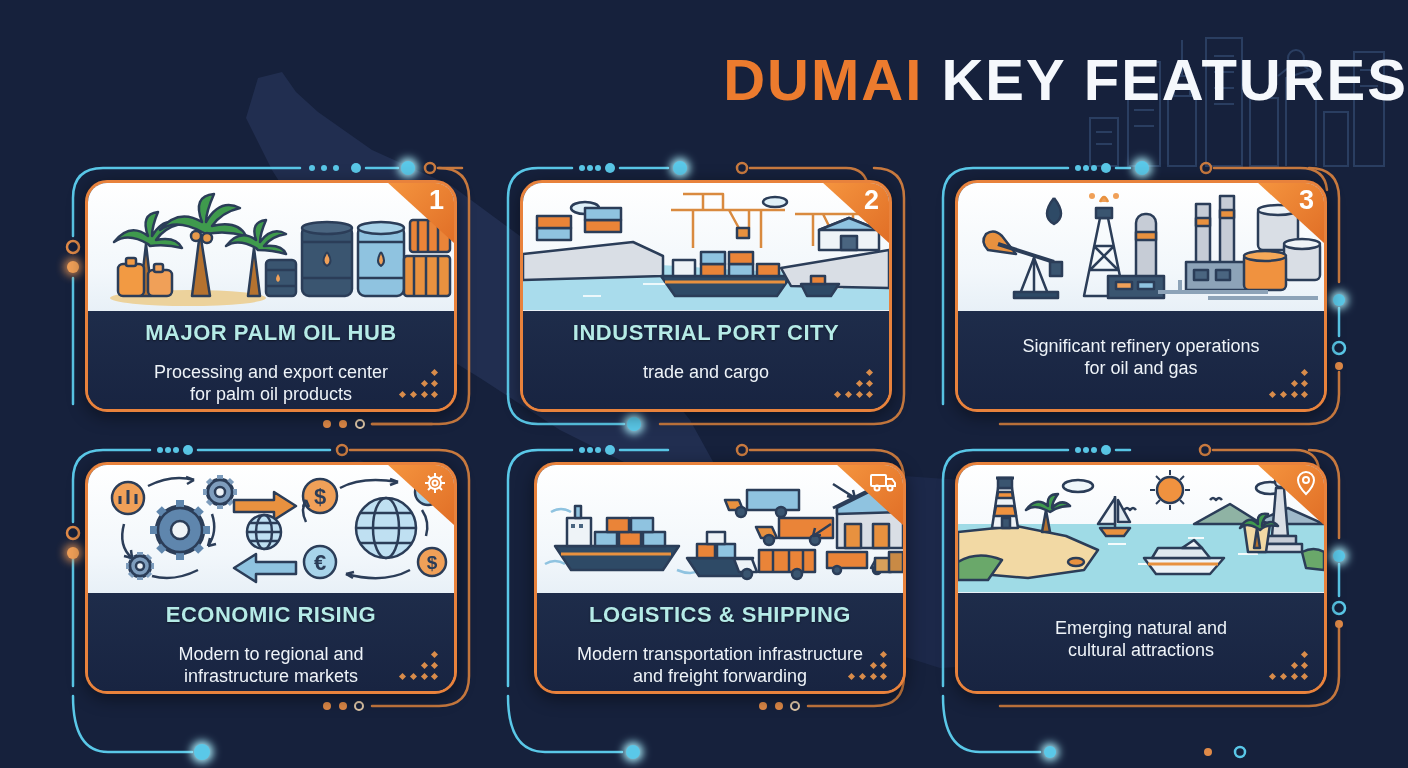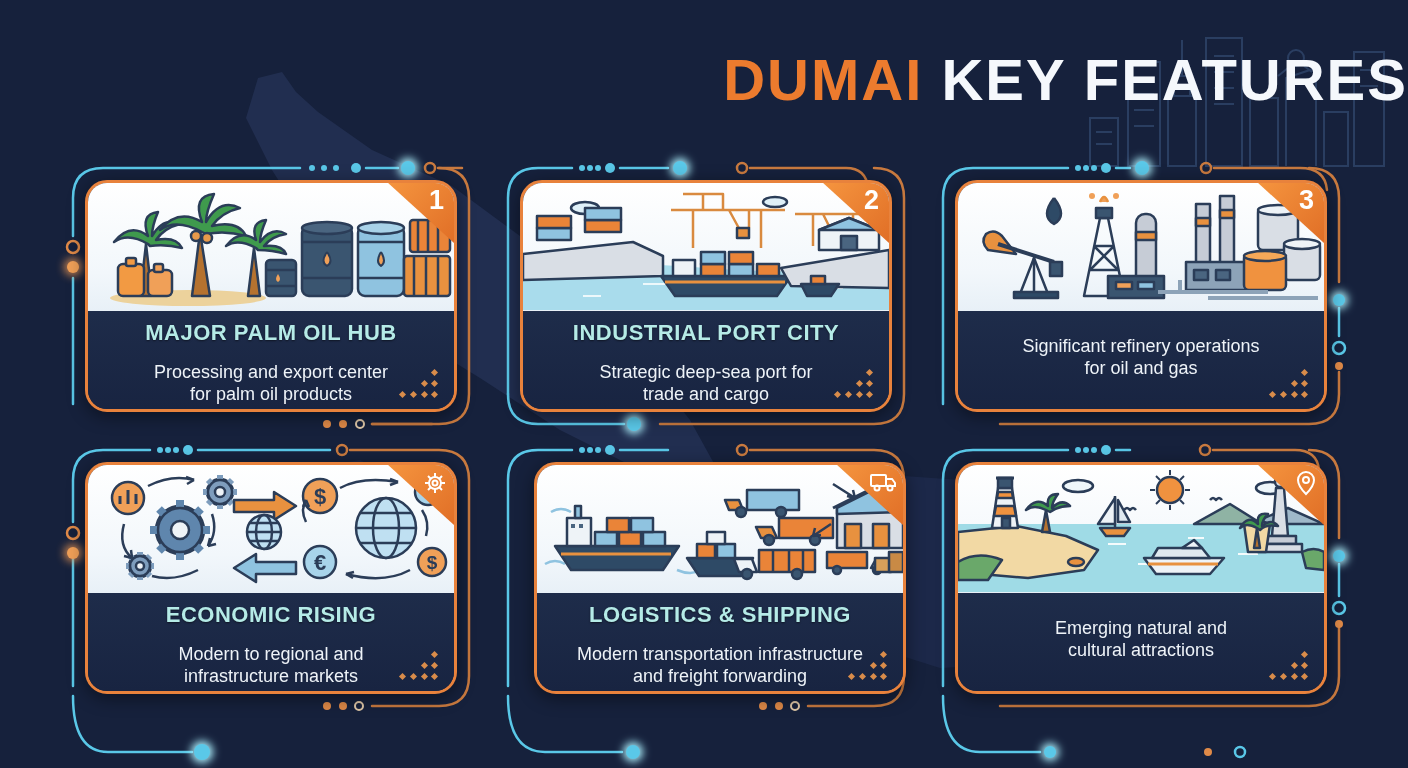--- a/index.html
+++ b/index.html
@@ -347,21 +347,20 @@
         <rect x="318" y="52" width="16" height="14" fill="#4a6580"></rect>
 
         <path d="M278,100 L316,100 L308,112 L284,112 Z" fill="#2e4a66"></path>
           <rect x="288" y="92" width="14" height="8" fill="#ea8438"></rect>
       </g>
     </svg>
   </div>
   <div class="card-body">
     <div class="card-title">INDUSTRIAL PORT CITY</div>
     <div class="card-desc">
-      <div>Strategic deep-sea port for</div>
       <div>trade and cargo</div>
     </div>
     <svg class="corner-dots" width="46" height="34">
       <g fill="#d98c4a">
           <rect x="36" y="3" width="5" height="5" transform="rotate(45 38.5 5.5)"></rect>
           <rect x="26" y="14" width="5" height="5" transform="rotate(45 28.5 16.5)"></rect>
           <rect x="36" y="14" width="5" height="5" transform="rotate(45 38.5 16.5)"></rect>
           <rect x="4" y="25" width="5" height="5" transform="rotate(45 6.5 27.5)"></rect>
           <rect x="15" y="25" width="5" height="5" transform="rotate(45 17.5 27.5)"></rect>
           <rect x="26" y="25" width="5" height="5" transform="rotate(45 28.5 27.5)"></rect>

